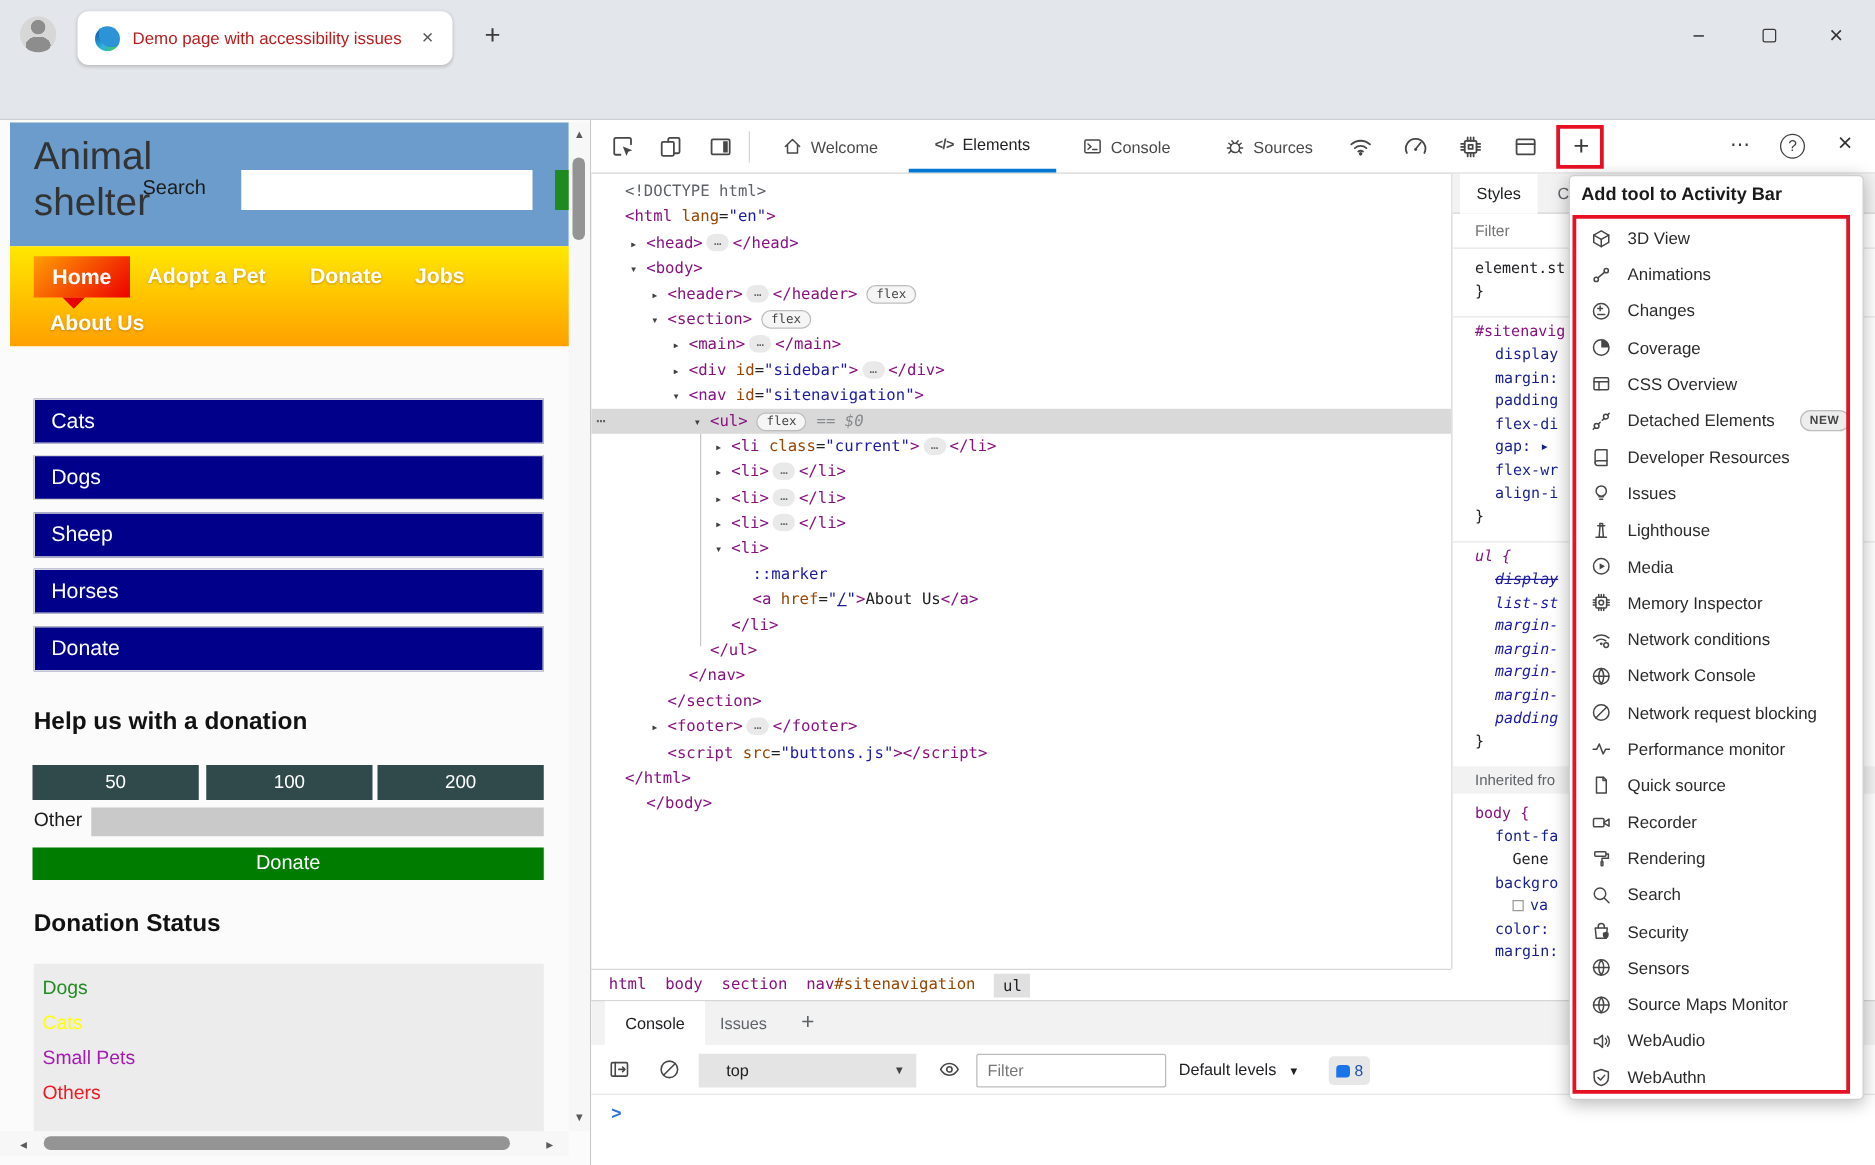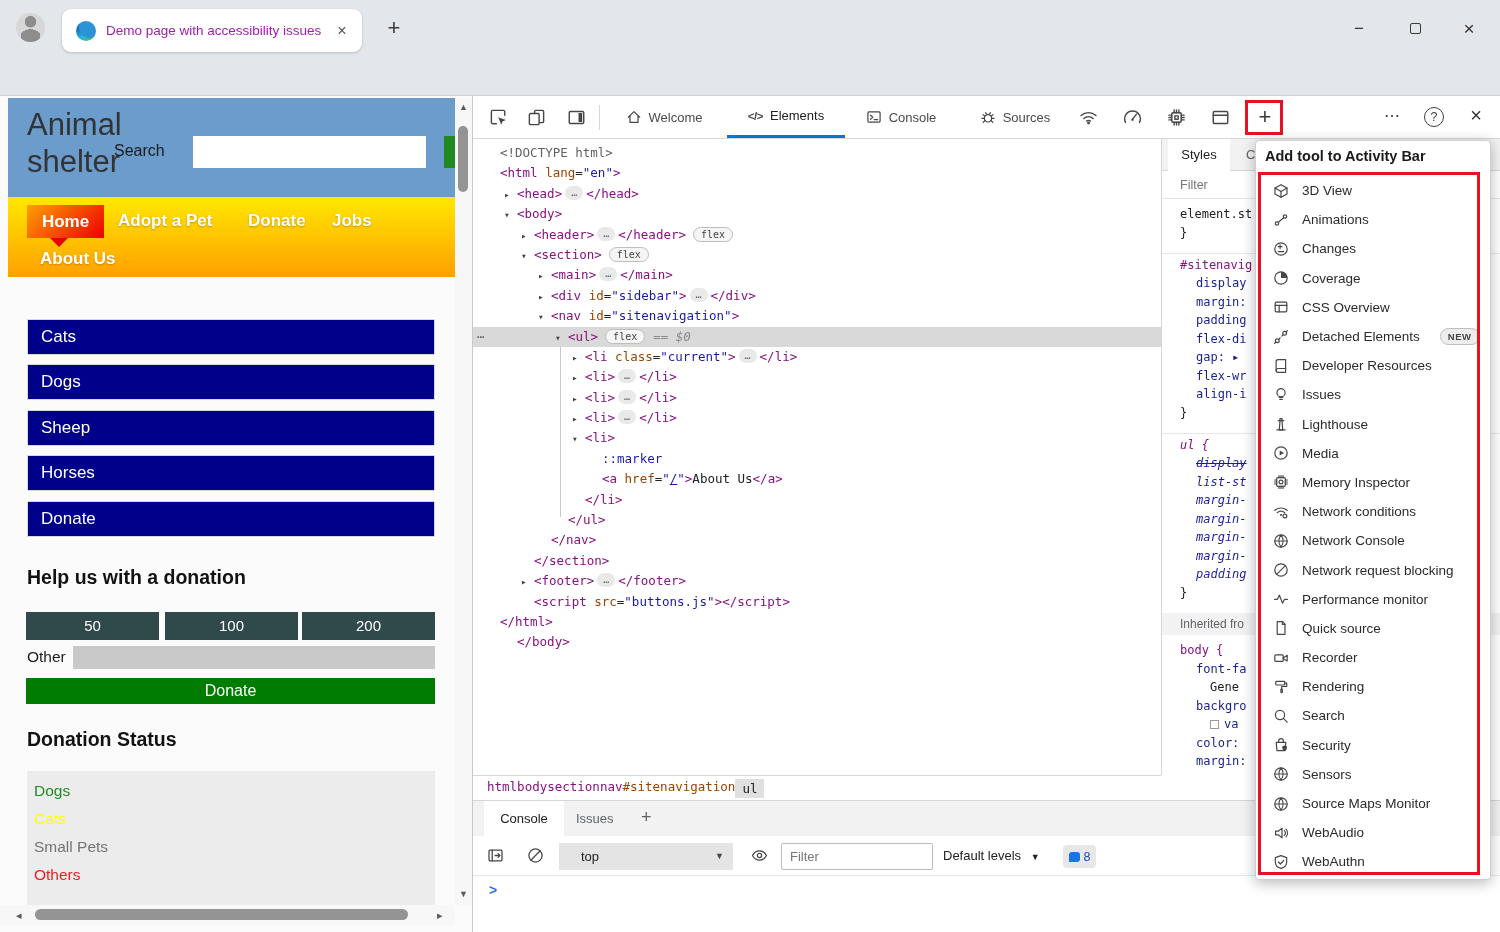--- a/index.html
+++ b/index.html
@@ -8,21 +8,21 @@
   
   #tabstrip{position:absolute;left:0;top:0;width:1500px;height:56px;background:#e3e6ea}
   .avatar{position:absolute;left:16px;top:13px;width:29px;height:29px;border-radius:50%;
     background:radial-gradient(circle at 50% 30%,#8d8d8d 0 5.5px,rgba(0,0,0,0) 6px),
                radial-gradient(10px 7px at 50% 80%,#8d8d8d 0 99%,rgba(0,0,0,0) 100%),#d7d7d7}
   .tab{position:absolute;left:62px;top:9px;width:300px;height:43px;background:#fff;border-radius:9px;
     box-shadow:0 1px 3px rgba(0,0,0,.18);display:flex;align-items:center;padding:0 10px 0 14px}
   .edgelogo{width:20px;height:20px;border-radius:50%;flex:none;
     background:radial-gradient(circle at 68% 32%,#2c93d6 0 54%,rgba(0,0,0,0) 55%),
     conic-gradient(from 140deg,#41c463,#2cb3e0,#1470bf,#0d59a8,#2cb3e0,#41c463)}
-  .tabtitle{flex:1;margin-left:10px;font-size:13.5px;color:#a21caf;white-space:nowrap;overflow:hidden}
+  .tabtitle{flex:1;margin-left:10px;font-size:13.5px;color:#b91c1c;white-space:nowrap;overflow:hidden}
   .tabclose{flex:none;width:20px;text-align:center;font-size:16px;color:#555;cursor:default}
   .newtab{position:absolute;left:380px;top:15px;font-size:22px;font-weight:300;color:#3a3a3a;width:28px;text-align:center}
   .wc{position:absolute;top:14px;width:32px;height:30px;text-align:center;line-height:30px;font-size:17px;color:#333}
   .wc.min{left:1343px}.wc.max{left:1399px}.wc.cls{left:1453px;font-size:19px}
   .maxbox{display:inline-block;width:11px;height:11px;border:1.4px solid #3a3a3a;border-radius:2px;margin-top:9px}
   #urlrow{position:absolute;left:0;top:56px;width:1500px;height:40px;background:#e3e6ea;border-bottom:1px solid #cdd0d4}
   .navglyph{position:absolute;top:62px;font-size:19px;color:#2f2f2f}
   #urlbar{position:absolute;left:182px;top:59px;width:1260px;height:35px;background:#fff;border-radius:17.5px;
     display:flex;align-items:center;padding:0 16px}
   .urltext{font-size:13.5px;white-space:nowrap}
@@ -212,21 +212,21 @@
     <div class="amtbtn" style="left:165px">100</div>
     <div class="amtbtn" style="left:302px">200</div>
     <span id="otherlabel">Other</span>
     <input id="otherinput" style="">
     <div id="donatebtn">Donate</div>
     <div id="ph2">Donation Status</div>
     <div id="statusbox">
         <div id="status-list">
           <div class="statusitem" style="color: rgb(34, 139, 34);">Dogs</div>
           <div class="statusitem" style="color: rgb(255, 255, 0);">Cats</div>
-          <div class="statusitem" style="color: #737373;">Small Pets</div>
+          <div class="statusitem" style="color: #a21caf;">Small Pets</div>
           <div class="statusitem" style="color: rgb(237, 28, 36);">Others</div>
         </div>
       </div>
     <div id="vscroll">
       <span class="scrarrow" style="top:4px">▲</span>
       <div id="vthumb"></div>
       <span class="scrarrow" style="top:791px">▼</span>
     </div>
     <div id="hscroll">
       <span class="scrarrowh" style="left:16px">◂</span>
@@ -322,21 +322,21 @@
           <div class="dom-line" style="padding-left: 65px;"><span class="arr"></span><span class="tk-t">&lt;/nav&gt;</span></div>
           <div class="dom-line" style="padding-left: 48px;"><span class="arr"></span><span class="tk-t">&lt;/section&gt;</span></div>
           <div class="dom-line" style="padding-left: 48px;"><span class="arr">▸</span><span class="tk-t">&lt;footer&gt;</span><span class="tk-el">…</span><span class="tk-t">&lt;/footer&gt;</span></div>
           <div class="dom-line" style="padding-left: 48px;"><span class="arr"></span><span class="tk-t">&lt;script</span><span class="tk-p"> </span><span class="tk-at">src</span><span class="tk-p">=</span><span class="tk-v">"buttons.js"</span><span class="tk-t">&gt;</span><span class="tk-t">&lt;/script&gt;</span></div>
           <div class="dom-line" style="padding-left: 14px;"><span class="arr"></span><span class="tk-t">&lt;/html&gt;</span></div>
           <div class="dom-line" style="padding-left: 31px;"><span class="arr"></span><span class="tk-t">&lt;/body&gt;</span></div>
         </div>
       <div id="domguide"></div>
     </div>
     <div id="breadcrumb">
-        <span id="bc-list" style="display:flex;">
+        <span id="bc-list" style="display:flex;gap:15px">
           <span class="bc">html</span>
           <span class="bc">body</span>
           <span class="bc">section</span>
           <span class="bc">nav<span class="bcid">#sitenavigation</span></span>
           <span class="bc active">ul</span>
         </span>
       </div>
     <div id="stylespanel">
       <div id="stabs">
         <div id="stylestab">Styles</div>

